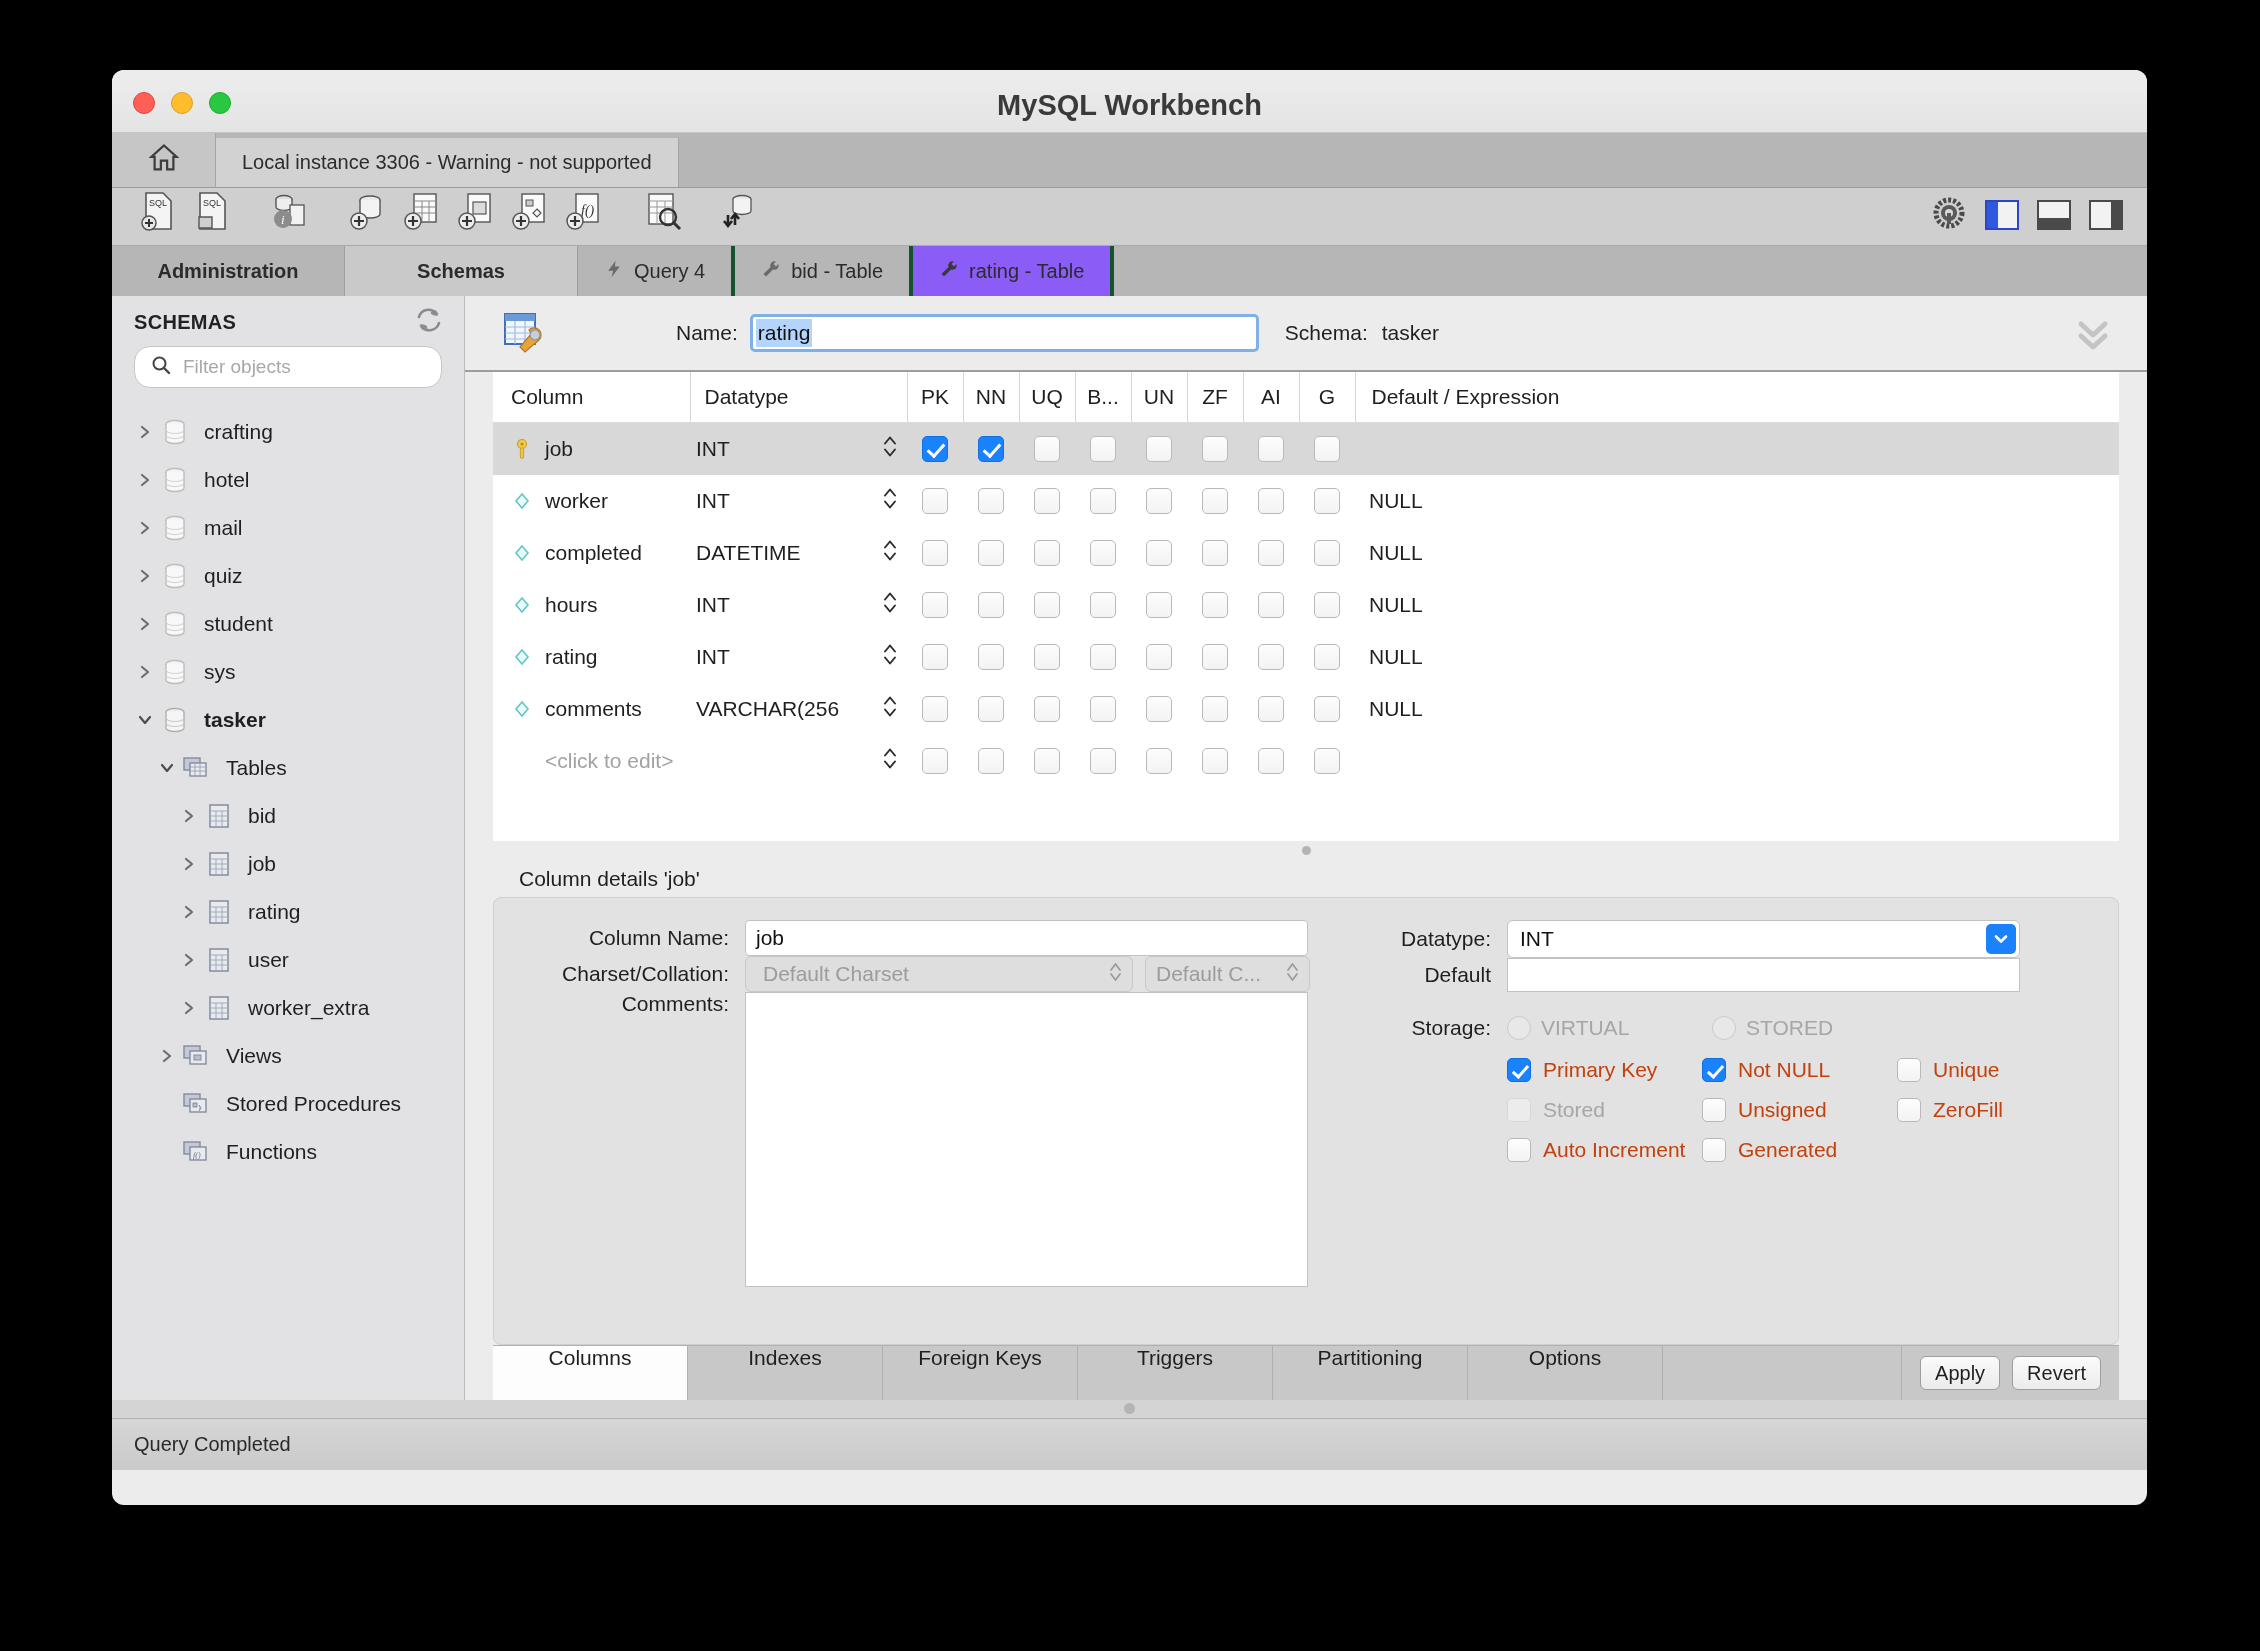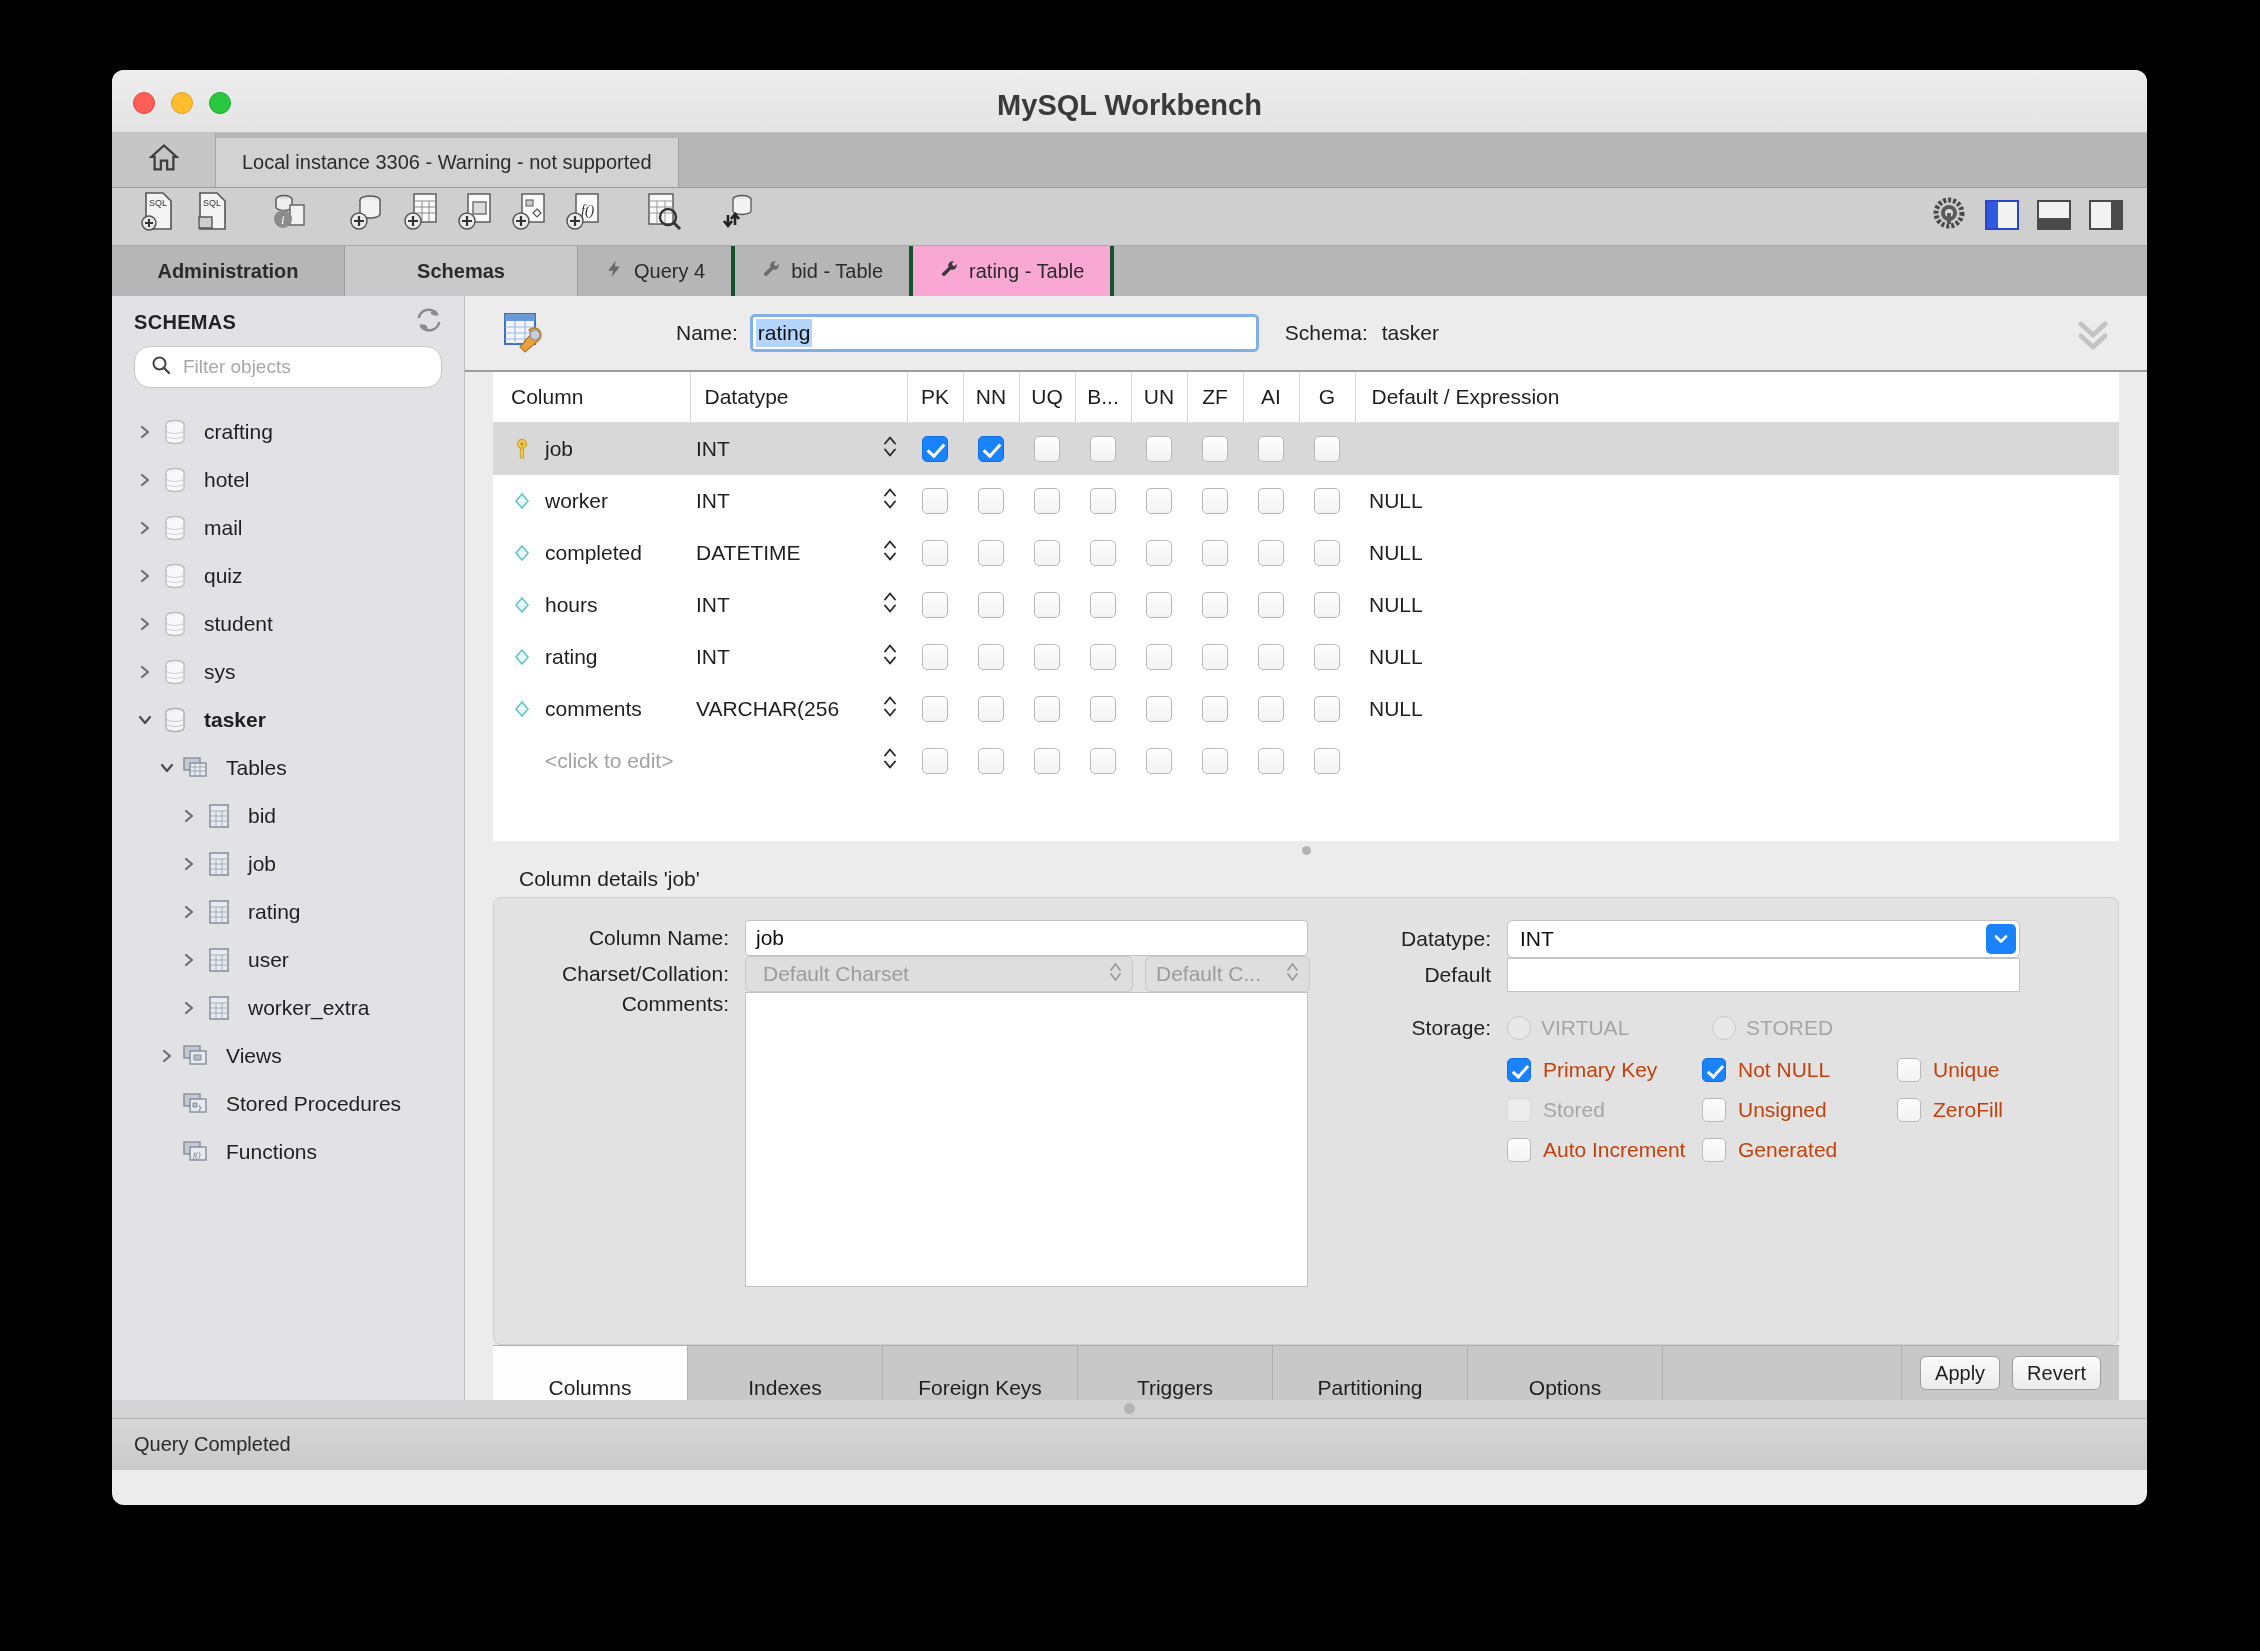--- a/index.html
+++ b/index.html
@@ -88,21 +88,21 @@
     font-size:20px; font-weight:bold; color:#2b2b2b;
     background:#b6b6b6; border-right:1px solid #9e9e9e;
   }
   .side-tab.active { background:#c9c9c9; }
   #editor-tabs { display:flex; flex:1; background:#b6b6b6; align-items:stretch; }
   .ed-tab {
     display:flex; align-items:center; gap:10px;
     padding:0 26px; font-size:20px; color:#2b2b2b;
     background:#b6b6b6; border-right:4px solid #14532d;
   }
-  .ed-tab.active { background:#f9a8d4; }
+  .ed-tab.active { background:#8b5cf6; }
   .ed-tab svg { width:20px; height:22px; }
 
   
   #body { display:flex; height:1104px; }
 
   
   #sidebar { width:466px; background:#e2e2e4; display:flex; flex-direction:column;
              border-right:1px solid #bcbcbc; }
   #schemas-head {
     display:flex; align-items:center; justify-content:space-between;
@@ -273,21 +273,21 @@
   .cbopt .box.dis { background:#ececec; border-color:#d8d8d8; }
   .cbopt label { font-size:21px; color:#c2410c; }
   .cbopt label.dis { color:#a6a6a6; }
 
   
   #bottom-tabs {
     display:flex; height:56px; margin:0 28px;
     background:#c8c8c8; border-top:1px solid #b0b0b0; align-items:stretch;
   }
   .btab {
-    display:flex; align-items:flex-end; justify-content:center;
+    display:flex; align-items:flex-start; justify-content:center;
     width:195px; font-size:21px; color:#1f1f1f;
     border-right:1px solid #b0b0b0; background:#c8c8c8;
   }
   .btab.active { background:#fdfdfd; }
   #btab-spacer { flex:1; border-right:1px solid #b0b0b0; }
   #btn-group { display:flex; align-items:center; gap:12px; padding:0 18px; }
   .gbtn {
     background:linear-gradient(#fbfbfb,#ebebeb);
     border:1px solid #9e9e9e; border-radius:6px;
     height:34px; padding:0 14px; font-size:20px; color:#1f1f1f;

